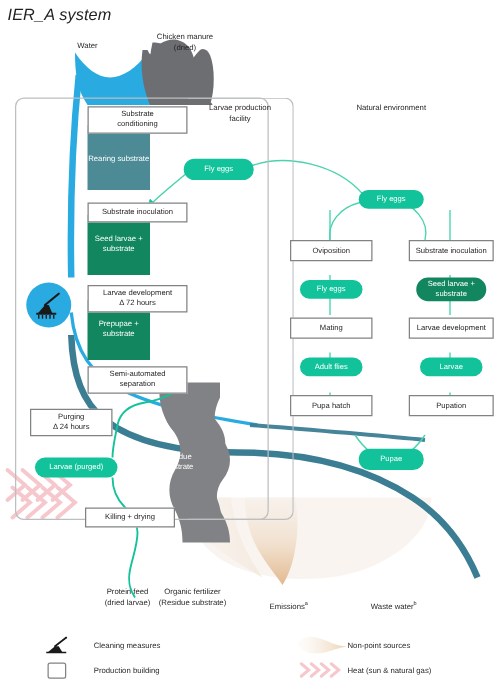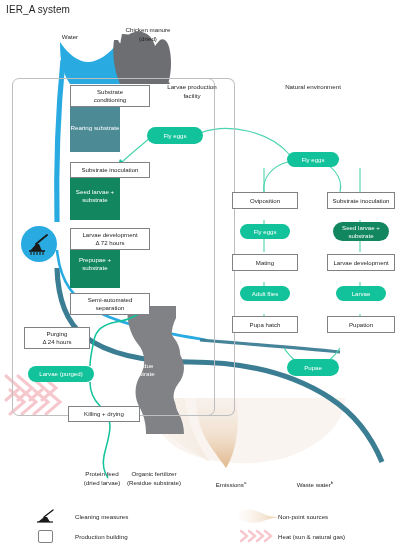--- a/index.html
+++ b/index.html
@@ -24,23 +24,24 @@
   #flow-svg {
     position: absolute;
     left: 0; top: 0;
     width: 401px;
     height: 550px;
   }
   .title {
     position: absolute;
     left: 6px;
     top: 4px;
-    font-size: 10px;
+    font-size: 13px;
     letter-spacing: 0.1px;
     color: #231f20;
+    font-style: italic;
   }
   .node-label {
     position: absolute;
     font-size: 6.2px;
     line-height: 8px;
     text-align: center;
     color: #231f20;
   }
   
   .pbox {

